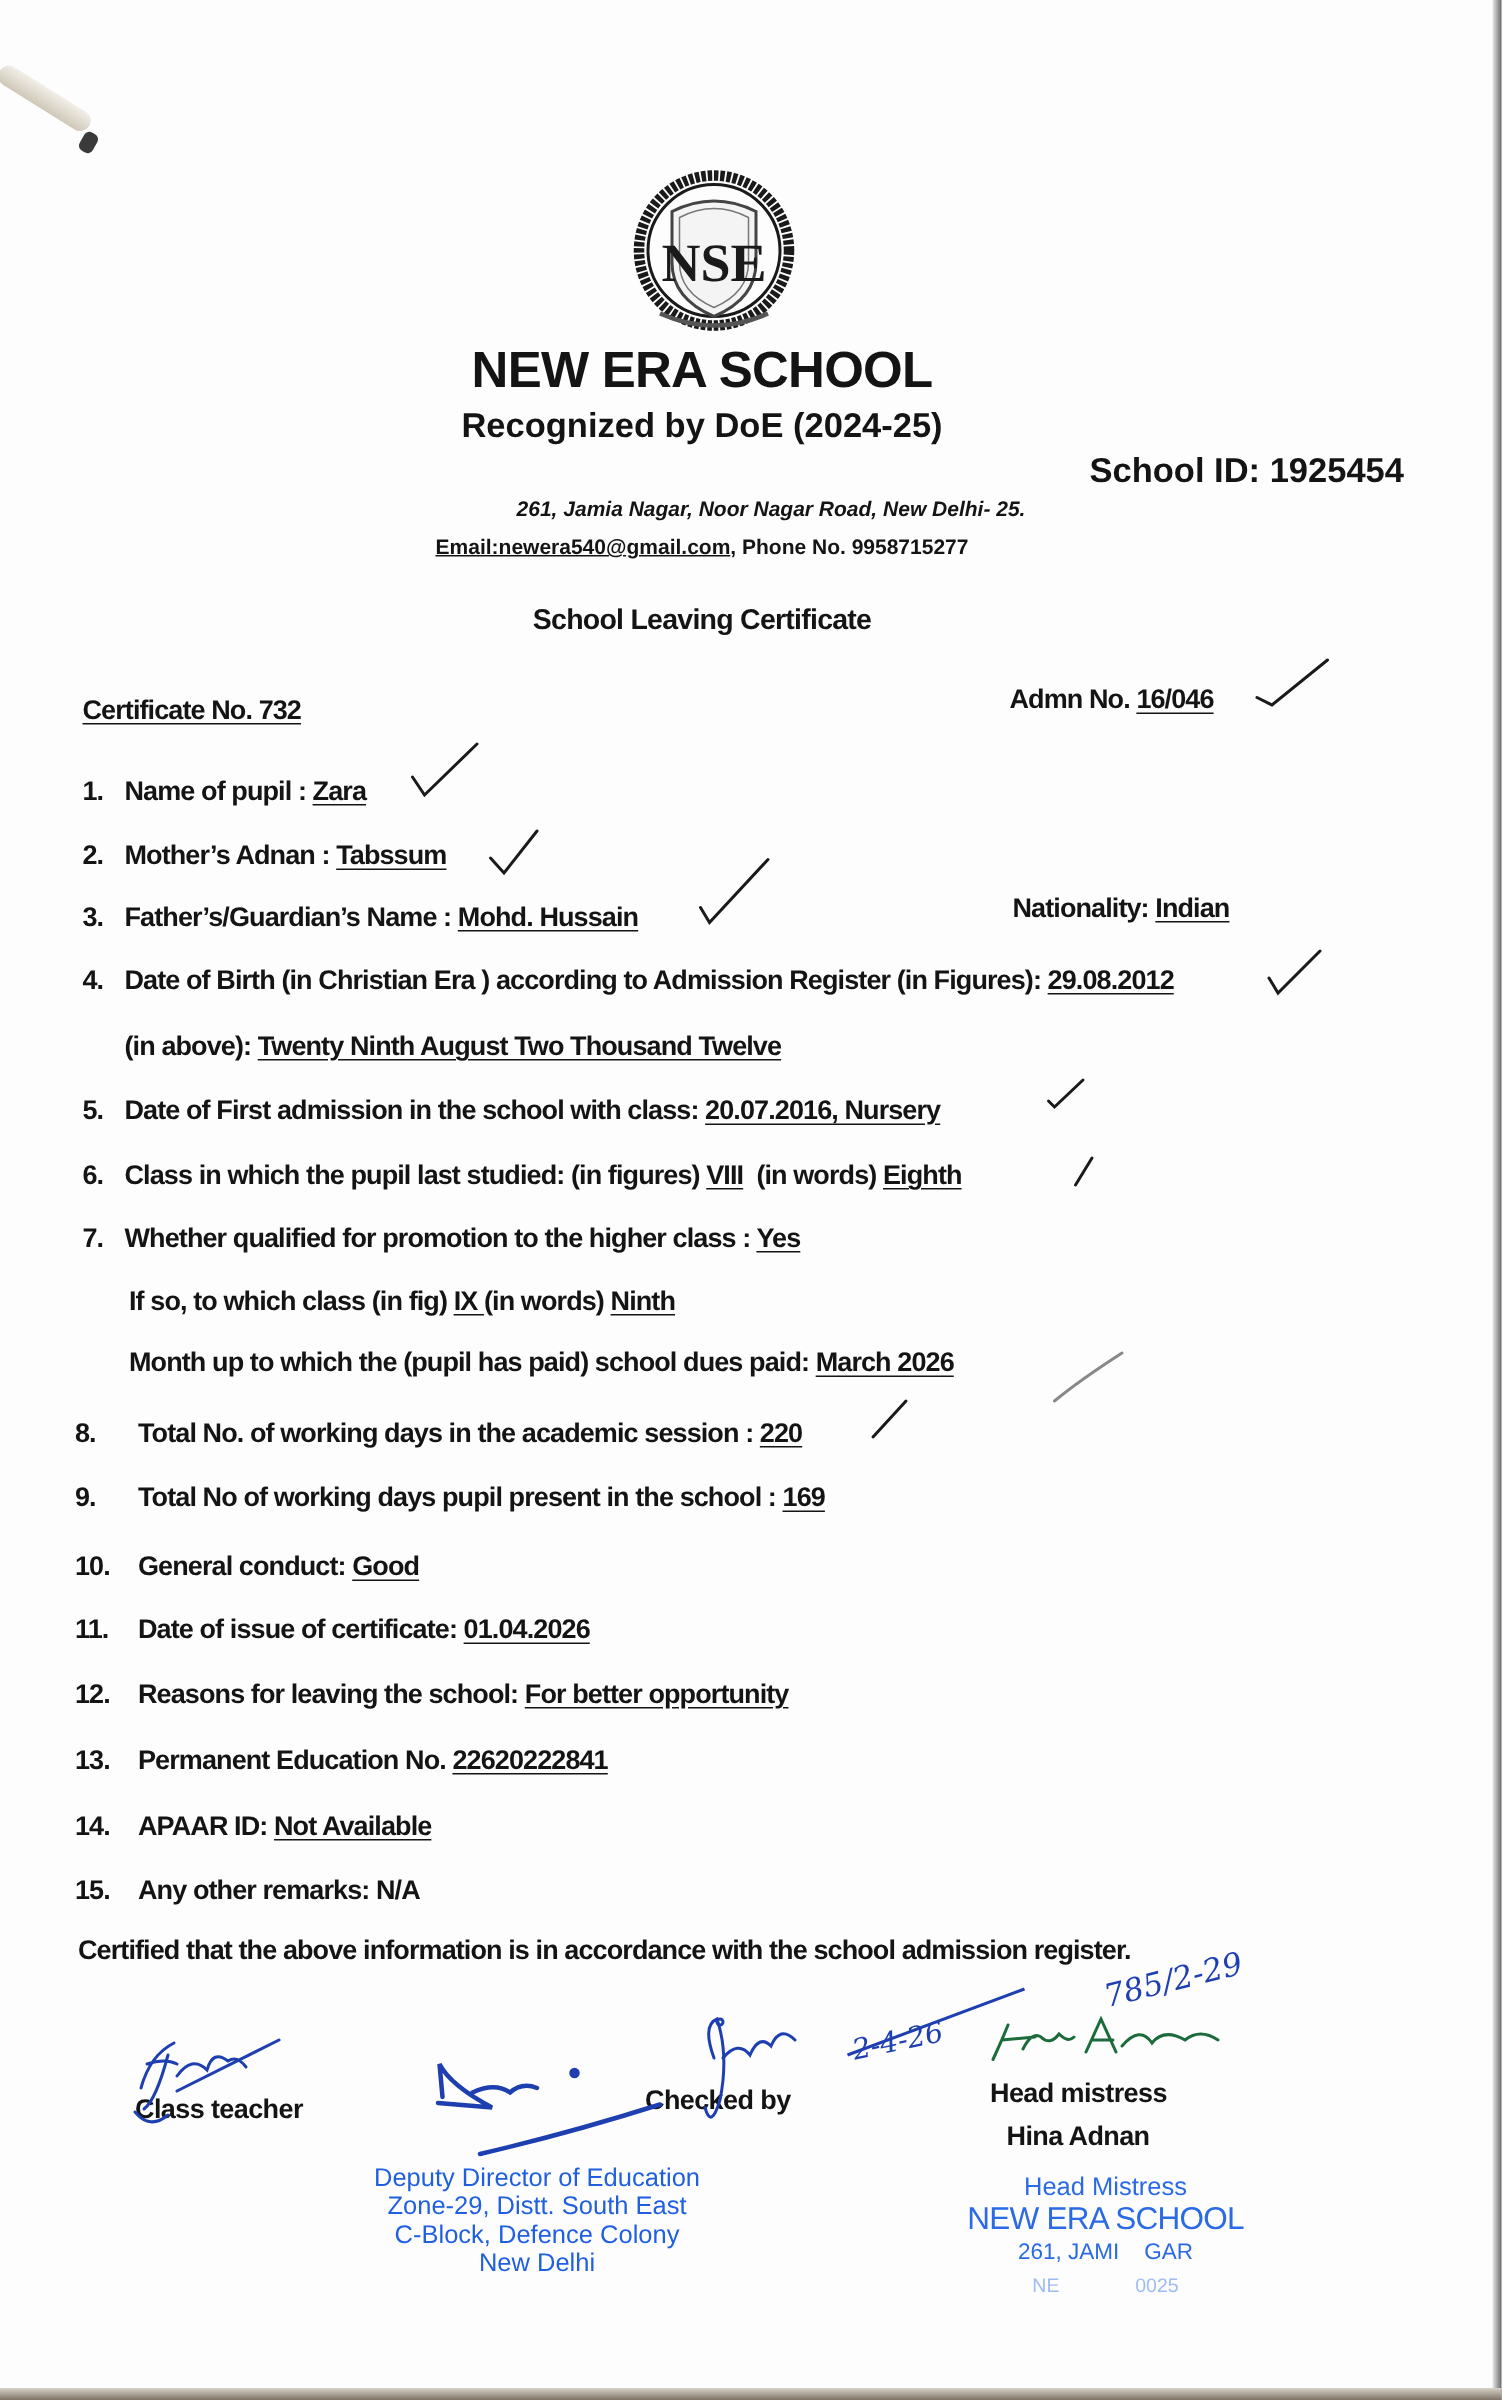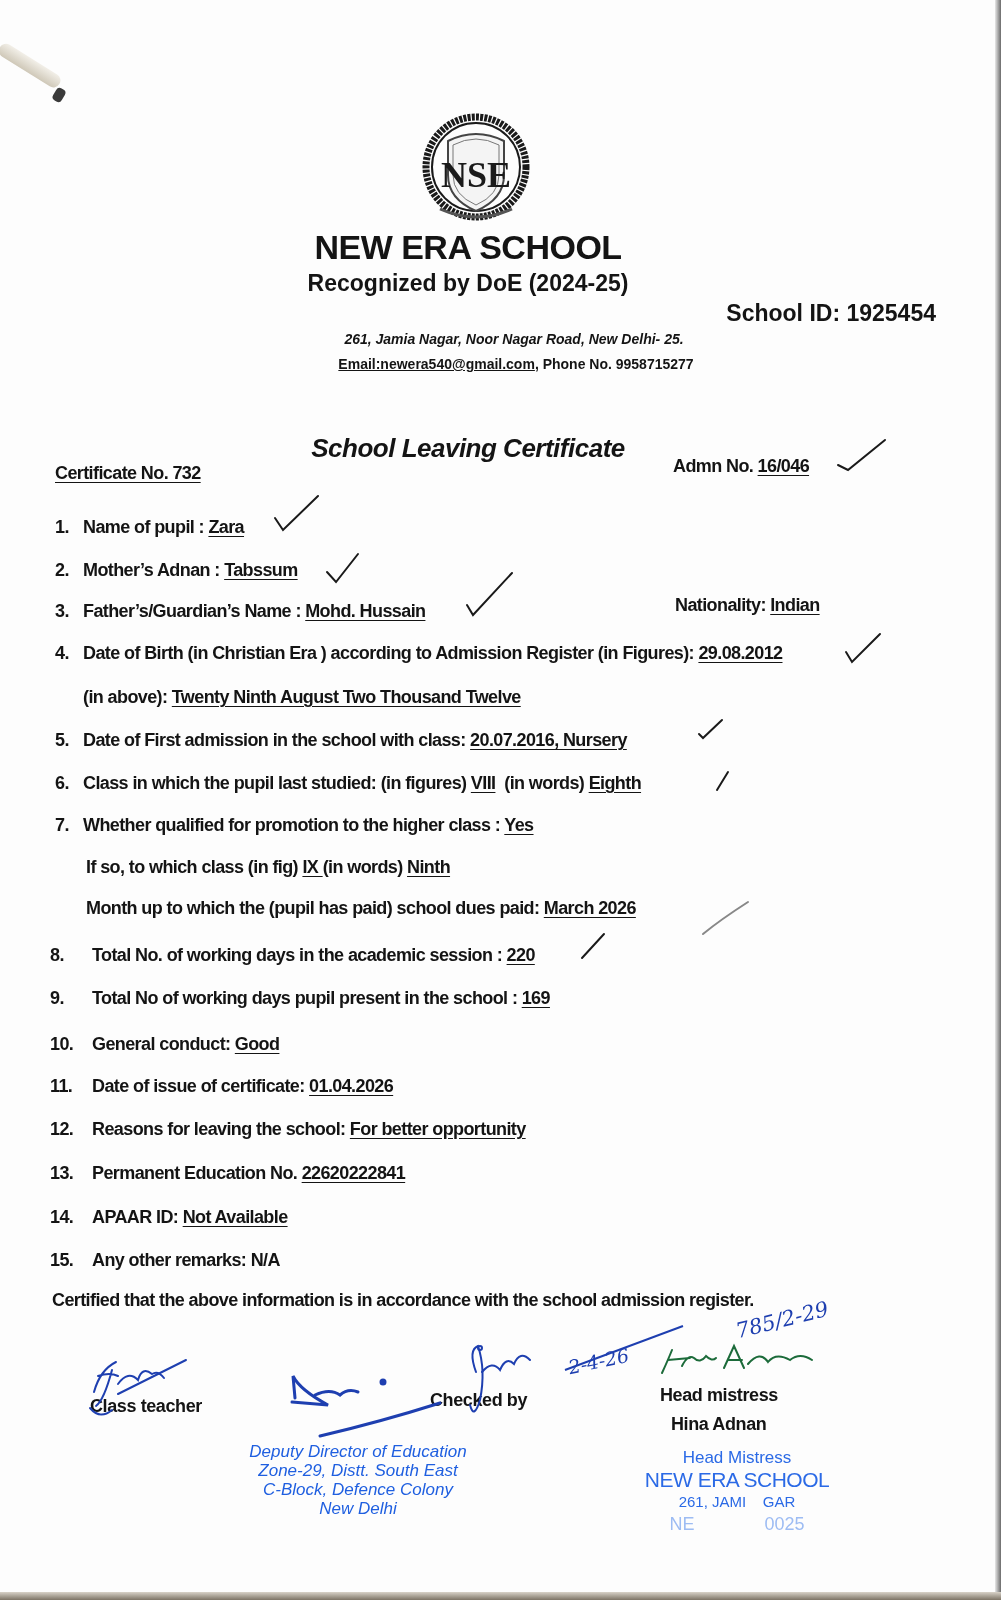--- a/index.html
+++ b/index.html
@@ -25,32 +25,32 @@
   .thread-tip {
     position: absolute; left: 54px; top: 88px; width: 10px; height: 14px;
     background: #3a3a3a; border-radius: 4px; transform: rotate(30deg);
   }
   .abs { position: absolute; white-space: nowrap; }
   .logo { position: absolute; left: 420px; top: 113px; width: 112px; height: 112px; }
   .school-name { top: 228px; font-size: 34px; font-weight: bold; letter-spacing: -0.5px; left: 0; width: 936px; text-align:center; }
   .recog { top: 270px; font-size: 23px; font-weight: bold; left:0; width: 936px; text-align:center; }
   .schoolid { top: 300px; font-size: 23px; font-weight: bold; left:0; width: 936px; text-align:right; }
   .address { top: 331px; font-size: 14px; font-weight: bold; font-style: italic; left:0; width: 946px; text-align:center;padding-left:41px; }
-  .contact { top: 356px; font-size: 14px; font-weight: bold; left:0; width: 936px; text-align:center;padding-left:48px; }
+  .contact { top: 356px; font-size: 14px; font-weight: bold; left:0; width: 936px; text-align:center; }
   .contact .email { text-decoration: underline; }
-  .title { top: 403px; font-size: 26px; font-weight: bold; font-style: italic; left:0; width: 936px; text-align:center; letter-spacing: -0.5px; margin-top: 30px; }
+  .title { top: 403px; font-size: 19px; font-weight: bold; left:0; width: 936px; text-align:center; letter-spacing: -0.5px; }
   .row { font-size: 18px; font-weight: bold; letter-spacing: -0.6px; }
   .val { text-decoration: underline; text-underline-offset: 3px; }
   .num { display: inline-block; width: 28px; }
   .num2 { display: inline-block; width: 42px; }
   .sig-label { font-size: 18px; font-weight: bold; letter-spacing: -0.4px; }
-  .stamp { color: #1f5fe0; font-size: 17px; text-align: center; line-height: 19px; font-style: italic; }
+  .stamp { color: #1f5fe0; font-size: 17px; text-align: center; line-height: 19px; }
   .stamp2 { color: #2b6ae6; font-size: 17px; text-align: center; line-height: 22px; }
   .stamp2 .big { font-size: 21px; letter-spacing: -0.5px; }
-  .stamp2 .fade { color: #9dbcf3; font-size: 18px; }
+  .stamp2 .fade { color: #9dbcf3; font-size: 13px; }
   svg.marks { position: absolute; left: 0; top: 0; width: 1001px; height: 1600px; pointer-events: none; }
 </style>
 </head>
 <body>
 
 <div class="page-edge-right"></div>
 <div class="page-edge-bottom"></div>
 <div class="thread"></div>
 <div class="thread-tip"></div>
 

